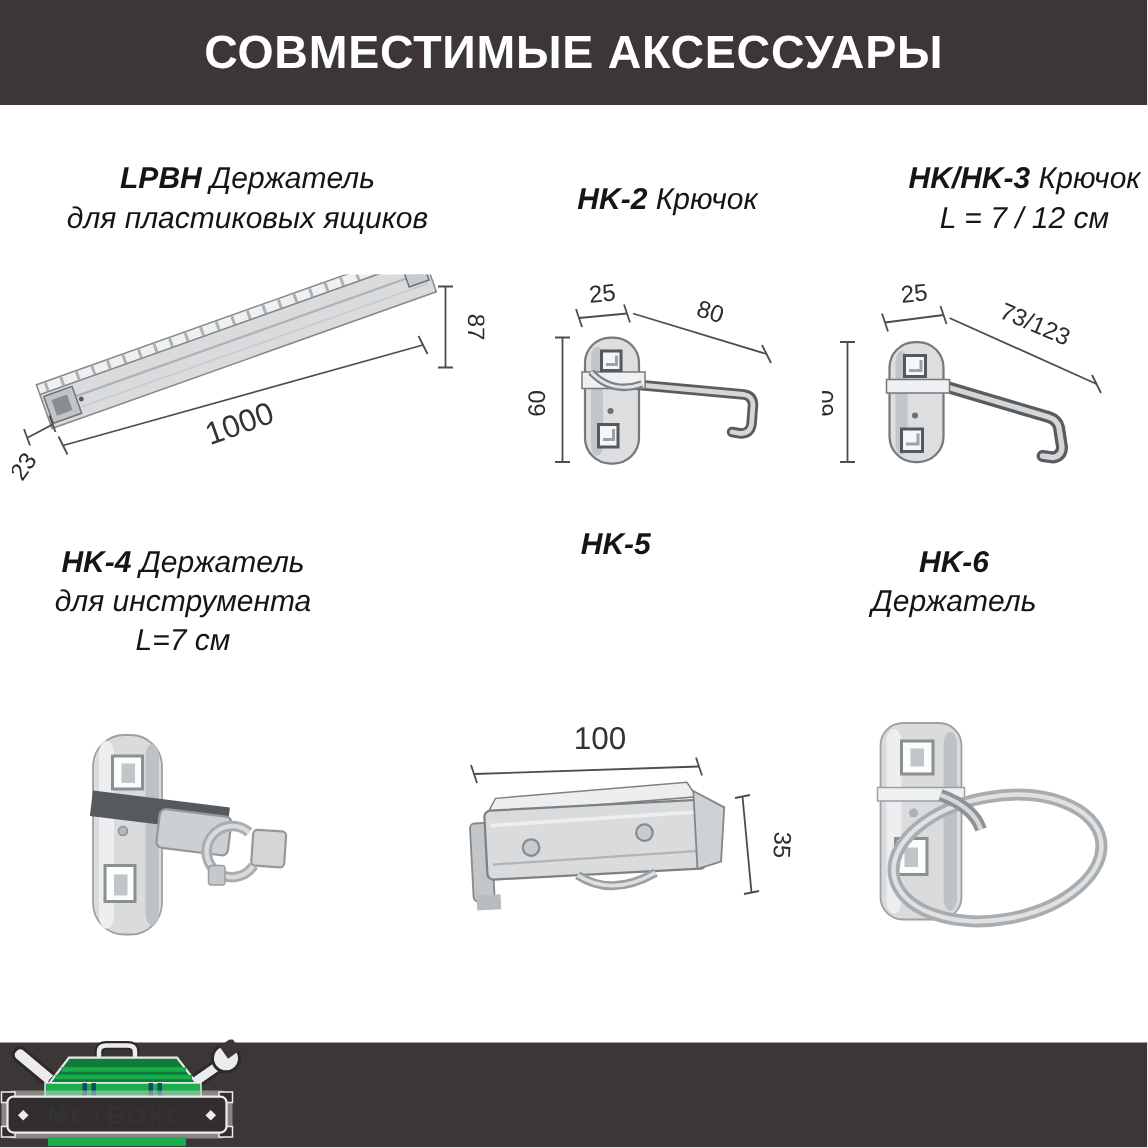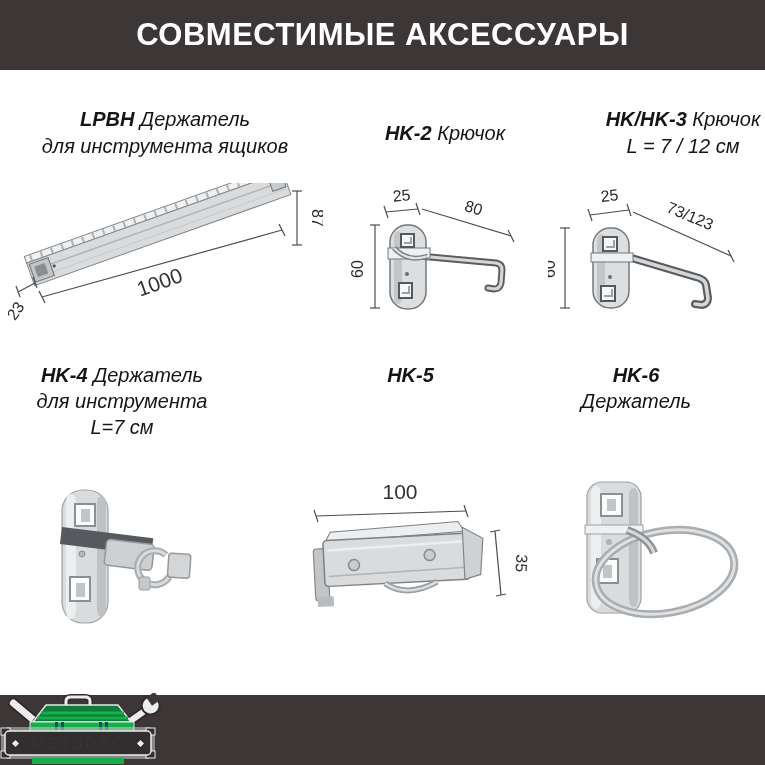--- a/index.html
+++ b/index.html
@@ -34,21 +34,21 @@
   <header class="topbar">
     <h1>СОВМЕСТИМЫЕ АКСЕССУАРЫ</h1>
   </header>
 
   <section class="product row1" id="p-lpbh" style="left:10px;top:106px;width:310px;">
     <div class="p-title">
       <div>
         <span class="b">LPBH</span>
         <span>Держатель</span>
       </div>
-      <div>для инструмента ящиков</div>
+      <div>для пластиковых ящиков</div>
     </div>
   </section>
 
   <section class="product row1" id="p-hk2" style="left:350px;top:120px;width:190px;">
     <div class="p-title">
       <div>
         <span class="b">HK-2</span>
         <span>Крючок</span>
       </div>
     </div>
@@ -153,21 +153,21 @@
     <div class="p-title">
       <div>
         <span class="b">HK-4</span>
         <span>Держатель</span>
       </div>
       <div>для инструмента</div>
       <div>L=7 см</div>
     </div>
   </section>
 
-  <section class="product row2" id="p-hk5" style="left:288px;top:362px;width:245px;">
+  <section class="product row2" id="p-hk5" style="left:288px;top:350px;width:245px;">
     <div class="p-title">
       <div><span class="b">HK-5</span></div>
     </div>
   </section>
 
   <section class="product row2" id="p-hk6" style="left:526px;top:362px;width:220px;">
     <div class="p-title">
       <div><span class="b">HK-6</span></div>
       <div>Держатель</div>
     </div>

